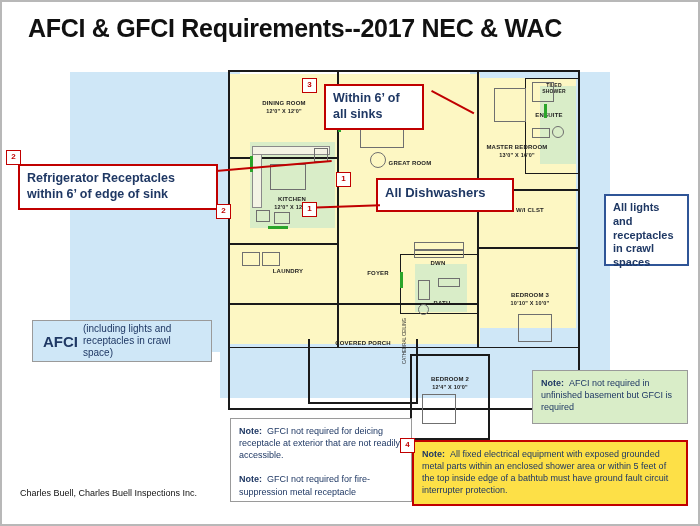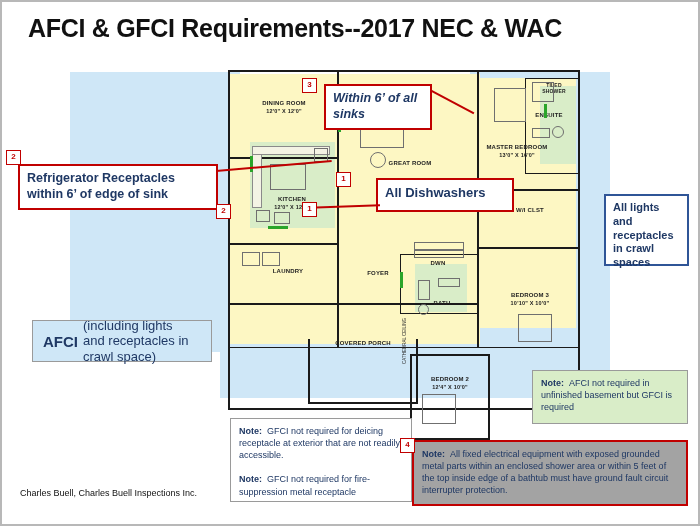--- a/index.html
+++ b/index.html
@@ -113,37 +113,37 @@
 
   
   .legend{
     position:absolute;
     border:1px solid #9a9a9a;
     box-sizing:border-box;
     font-size:13px;font-weight:bold;color:#1f3864;
     display:flex;align-items:center;
     padding-left:10px;
   }
-  .legend .small{font-size:13px;font-weight:normal;color:#1f3864;line-height:1.2;}
+  .legend .small{font-size:10px;font-weight:normal;color:#1f3864;line-height:1.2;}
   .legend-gfci{left:30px;top:318px;width:180px;height:42px;background:#cfe7f7;}
   .legend-afci{left:30px;top:372px;width:180px;height:34px;background:#fdf7c3;}
   .legend-both{left:30px;top:418px;width:180px;height:34px;background:#d9edc8;}
 
   .note{
     position:absolute;
     border:1px solid #9a9a9a;
     background:#ffffff;
     box-sizing:border-box;
     font-size:9px;color:#1f3864;
     padding:6px 8px;line-height:1.35;
   }
   .note b{font-weight:bold;}
   .note-deicing{left:228px;top:416px;width:182px;height:84px;}
   .note-basement{left:530px;top:368px;width:156px;height:54px;background:#d9edc8;border-color:#9a9a9a;}
-  .note-shower{left:410px;top:438px;width:276px;height:66px;background:#a3a3a3;border:2px solid #c00000;color:#1f3864;}
+  .note-shower{left:410px;top:438px;width:276px;height:66px;background:#fde047;border:2px solid #c00000;color:#1f3864;}
 
   .credit{
     position:absolute;left:18px;top:486px;
     font-size:9px;color:#111;
   }
   .plan-note{
     position:absolute;font-size:6px;color:#333;
   }
 </style>
 </head>
@@ -261,21 +261,21 @@
     <div class="fixture" style="left:344px;top:186px;width:50px;height:8px;"></div>
     <div class="fixture" style="left:344px;top:178px;width:50px;height:8px;"></div>
 
     <div class="tick" style="left:268px;top:46px;width:3px;height:22px;"></div>
     <div class="tick" style="left:180px;top:92px;width:3px;height:16px;"></div>
     <div class="tick" style="left:198px;top:162px;width:20px;height:3px;"></div>
     <div class="tick" style="left:330px;top:208px;width:3px;height:16px;"></div>
     <div class="tick" style="left:474px;top:40px;width:3px;height:14px;"></div>
   </div>
 
-  <div class="callout" style="left:322px;top:82px;width:108px;height:46px;font-style:italic;">
+  <div class="callout" style="left:322px;top:82px;width:100px;height:46px;">
     <span>Within 6’ of all sinks</span>
   </div>
   <div class="num-box" style="left:300px;top:76px;"><span>3</span></div>
   <div class="leader" style="left:430px;top:88px;width:48px;transform:rotate(28deg);"></div>
 
   <div class="callout" style="left:16px;top:162px;width:200px;height:46px;">
     <span>Refrigerator Receptacles within 6’ of edge of sink</span>
   </div>
   <div class="num-box" style="left:4px;top:148px;"><span>2</span></div>
   <div class="num-box" style="left:214px;top:202px;"><span>2</span></div>

